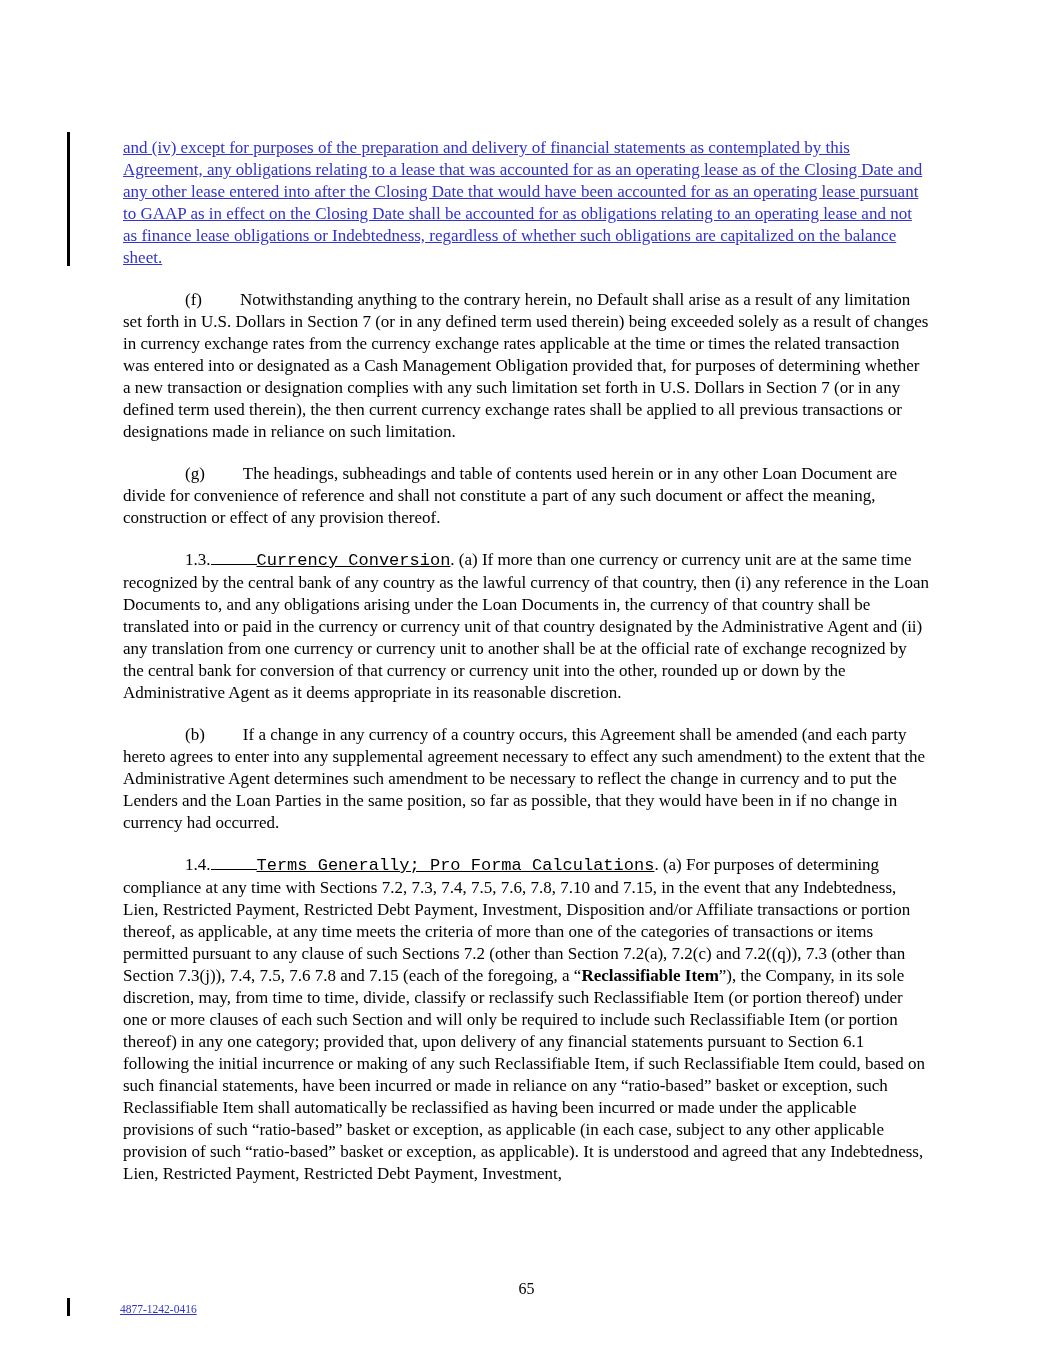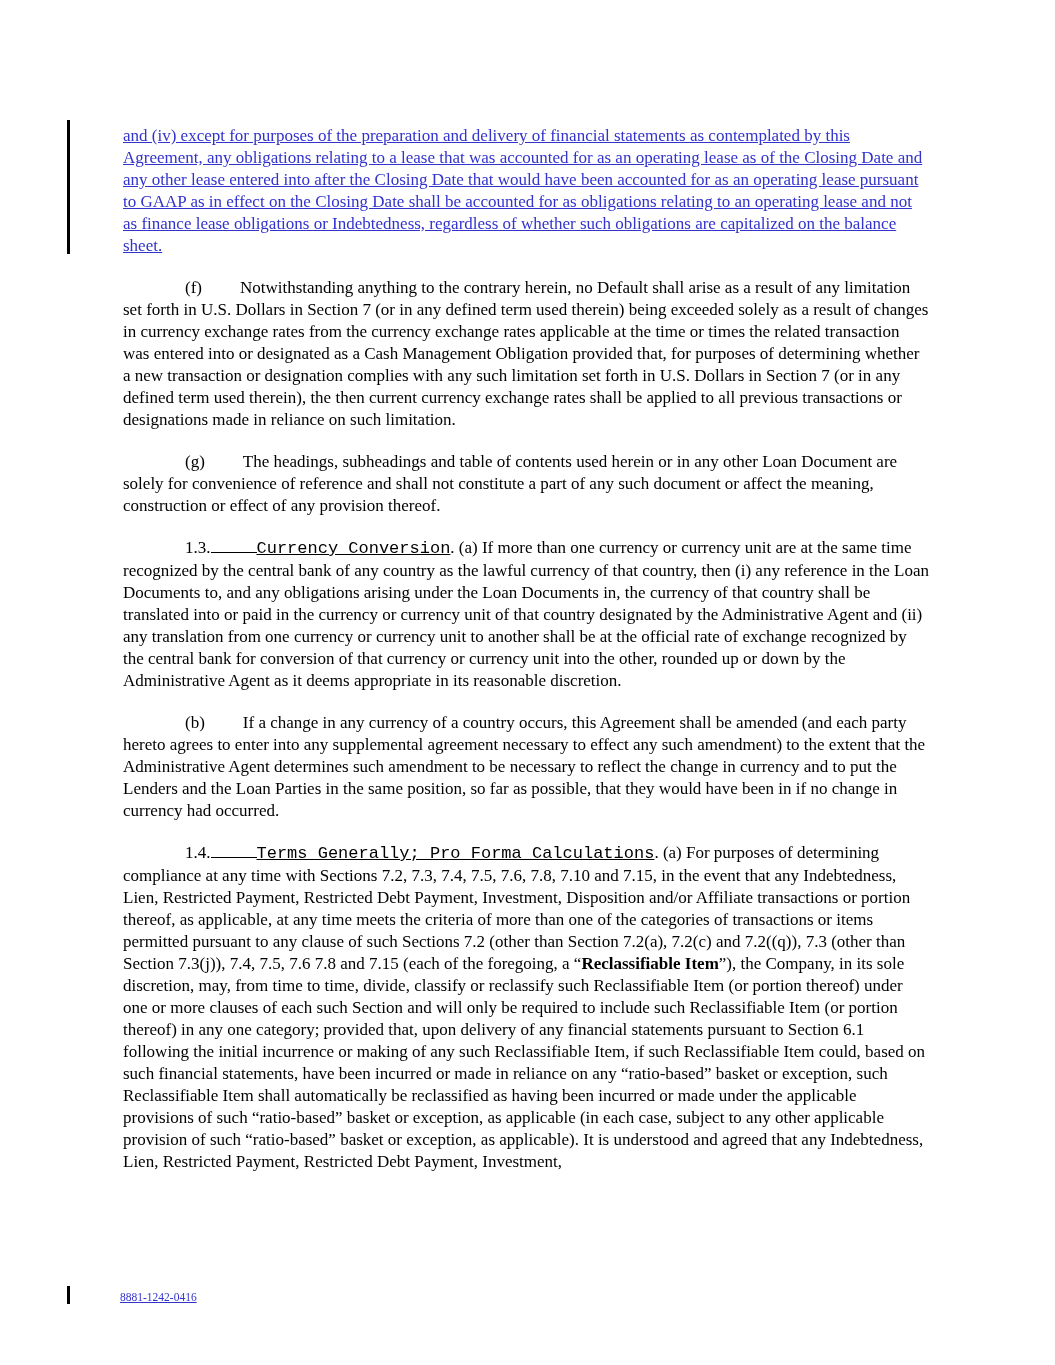--- a/index.html
+++ b/index.html
@@ -4,21 +4,21 @@
 <style>
   html,body{margin:0;padding:0;}
   body{
     width:1055px;height:1365px;
     background:#ffffff;
     font-family:"Liberation Serif","DejaVu Serif",serif;
     color:#000;
     position:relative;
     overflow:hidden;
   }
-  .page{position:absolute;inset:0;}
+  .page{position:absolute;inset:0;margin-top:12px;}
   .content{
     position:absolute;
     left:123px;top:125px;
     width:807px;
     font-size:17px;
     line-height:22px;
     text-align:left;
   }
   p.para{margin:0 0 20px 0;}
   p.para.indent{text-indent:62px;}
@@ -54,21 +54,22 @@
 <body style="--ins: #3232cd;">
 
 <div class="page">
 
   <div class="change-bar top"></div>
   <div class="change-bar footer"></div>
 
   <div class="content">
       <p class="para"><span class="s-ins">and (iv) except for purposes of the preparation and delivery of financial statements as contemplated by this Agreement, any obligations relating to a lease that was accounted for as an operating lease as of the Closing Date and any other lease entered into after the Closing Date that would have been accounted for as an operating lease pursuant to GAAP as in effect on the Closing Date shall be accounted for as obligations relating to an operating lease and not as finance lease obligations or Indebtedness, regardless of whether such obligations are capitalized on the balance sheet.</span></p>
       <p class="para indent"><span class="s-normal">(f)</span><span class="s-tab"></span><span class="s-normal">Notwithstanding anything to the contrary herein, no Default shall arise as a result of any limitation set forth in U.S. Dollars in Section 7 (or in any defined term used therein) being exceeded solely as a result of changes in currency exchange rates from the currency exchange rates applicable at the time or times the related transaction was entered into or designated as a Cash Management Obligation provided that, for purposes of determining whether a new transaction or designation complies with any such limitation set forth in U.S. Dollars in Section 7 (or in any defined term used therein), the then current currency exchange rates shall be applied to all previous transactions or designations made in reliance on such limitation.</span></p>
-      <p class="para indent"><span class="s-normal">(g)</span><span class="s-tab"></span><span class="s-normal">The headings, subheadings and table of contents used herein or in any other Loan Document are solely for convenience of reference and shall not constitute a part of any such document or affect the meaning, construction or effect of any provision thereof.</span></p>
+      <p class="para indent"><span class="s-normal">(g)</span><span class="s-tab"></span><span class="s-normal">The headings, subheadings and table of contents used herein or in any other Loan Document are divide for convenience of reference and shall not constitute a part of any such document or affect the meaning, construction or effect of any provision thereof.</span></p>
       <p class="para indent"><span class="s-normal">1.3.</span><span class="s-utab"></span><span class="s-underline">Currency Conversion</span><span class="s-normal">. (a) If more than one currency or currency unit are at the same time recognized by the central bank of any country as the lawful currency of that country, then (i) any reference in the Loan Documents to, and any obligations arising under the Loan Documents in, the currency of that country shall be translated into or paid in the currency or currency unit of that country designated by the Administrative Agent and (ii) any translation from one currency or currency unit to another shall be at the official rate of exchange recognized by the central bank for conversion of that currency or currency unit into the other, rounded up or down by the Administrative Agent as it deems appropriate in its reasonable discretion.</span></p>
       <p class="para indent"><span class="s-normal">(b)</span><span class="s-tab"></span><span class="s-normal">If a change in any currency of a country occurs, this Agreement shall be amended (and each party hereto agrees to enter into any supplemental agreement necessary to effect any such amendment) to the extent that the Administrative Agent determines such amendment to be necessary to reflect the change in currency and to put the Lenders and the Loan Parties in the same position, so far as possible, that they would have been in if no change in currency had occurred.</span></p>
       <p class="para indent"><span class="s-normal">1.4.</span><span class="s-utab"></span><span class="s-underline">Terms Generally; Pro Forma Calculations</span><span class="s-normal">. (a) For purposes of determining compliance at any time with Sections 7.2, 7.3, 7.4, 7.5, 7.6, 7.8, 7.10 and 7.15, in the event that any Indebtedness, Lien, Restricted Payment, Restricted Debt Payment, Investment, Disposition and/or Affiliate transactions or portion thereof, as applicable, at any time meets the criteria of more than one of the categories of transactions or items permitted pursuant to any clause of such Sections 7.2 (other than Section 7.2(a), 7.2(c) and 7.2((q)), 7.3 (other than Section 7.3(j)), 7.4, 7.5, 7.6 7.8 and 7.15 (each of the foregoing, a “</span><span class="s-bold">Reclassifiable Item</span><span class="s-normal">”), the Company, in its sole discretion, may, from time to time, divide, classify or reclassify such Reclassifiable Item (or portion thereof) under one or more clauses of each such Section and will only be required to include such Reclassifiable Item (or portion thereof) in any one category; provided that, upon delivery of any financial statements pursuant to Section 6.1 following the initial incurrence or making of any such Reclassifiable Item, if such Reclassifiable Item could, based on such financial statements, have been incurred or made in reliance on any “ratio-based” basket or exception, such Reclassifiable Item shall automatically be reclassified as having been incurred or made under the applicable provisions of such “ratio-based” basket or exception, as applicable (in each case, subject to any other applicable provision of such “ratio-based” basket or exception, as applicable). It is understood and agreed that any Indebtedness, Lien, Restricted Payment, Restricted Debt Payment, Investment,</span></p>
     </div>
 
-  <div class="doc-id">8881-1242-0416</div>
+  <div class="page-number">65</div>
+  <div class="doc-id">4877-1242-0416</div>
 
 </div>
 
 </body></html>

